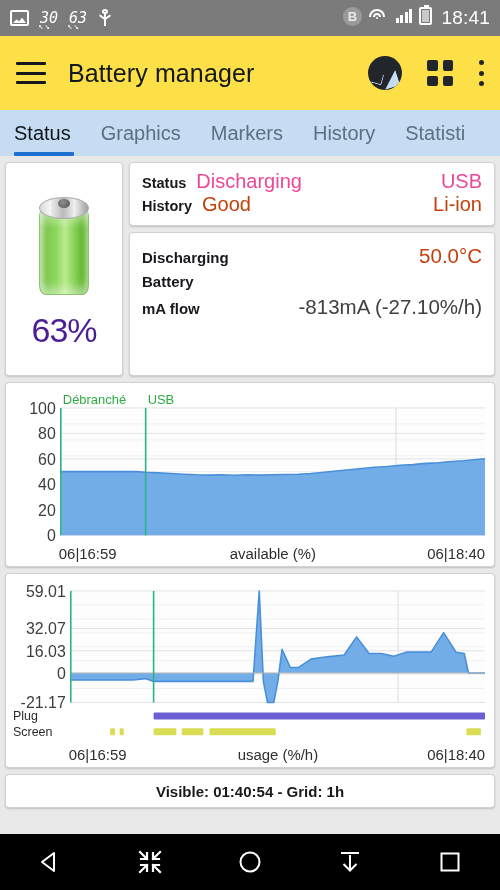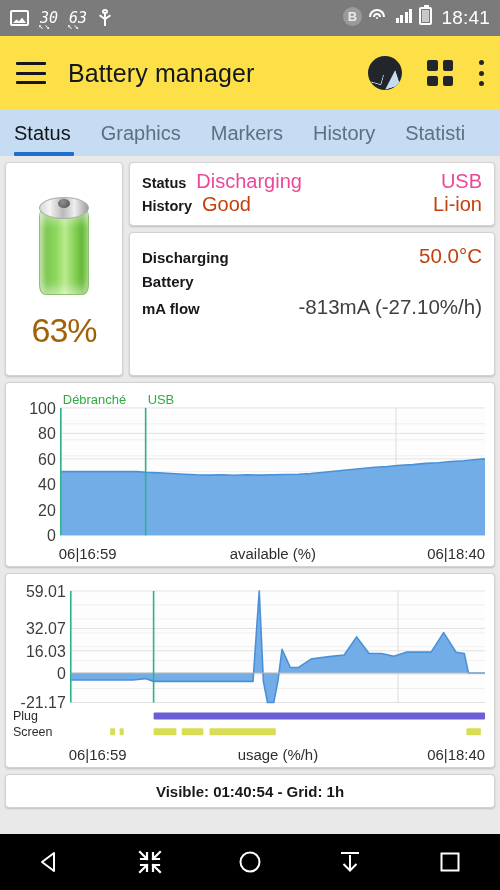--- a/index.html
+++ b/index.html
@@ -114,21 +114,21 @@
   }
   .bat-cap {
     position:absolute; left:6px; top:4px; width:50px; height:22px; border-radius:50%;
     background: linear-gradient(to right, #d8d8d8 0%, #f4f4f4 20%, #b9b9b9 48%, #efefef 72%, #9d9d9d 100%);
     border:1px solid #aeaeae;
   }
   .bat-nub {
     position:absolute; left:25px; top:6px; width:12px; height:9px; border-radius:50%;
     background: radial-gradient(circle at 40% 35%, #8f8f8f, #4f4f4f);
   }
-  .bat-pct { font-size:34px; color:#a16207; margin-top:10px; letter-spacing:-1px; }
+  .bat-pct { font-size:34px; color:#4c1d95; margin-top:10px; letter-spacing:-1px; }
 
   .info-col { flex:1; display:flex; flex-direction:column; gap:6px; }
   .info-card-top { padding:7px 12px 9px 12px; }
   .info-card-bot { flex:1; padding:8px 12px 6px 12px; }
   .kv { display:flex; align-items:baseline; width:100%; }
   .kv .k { font-size:14.5px; color:#17191c; font-weight:bold; }
   .kv .v { font-size:20px; margin-left:10px; }
   .kv .r { margin-left:auto; font-size:20px; }
   .green { color:#ec4899; }
   .grey { color:#c2410c; }

